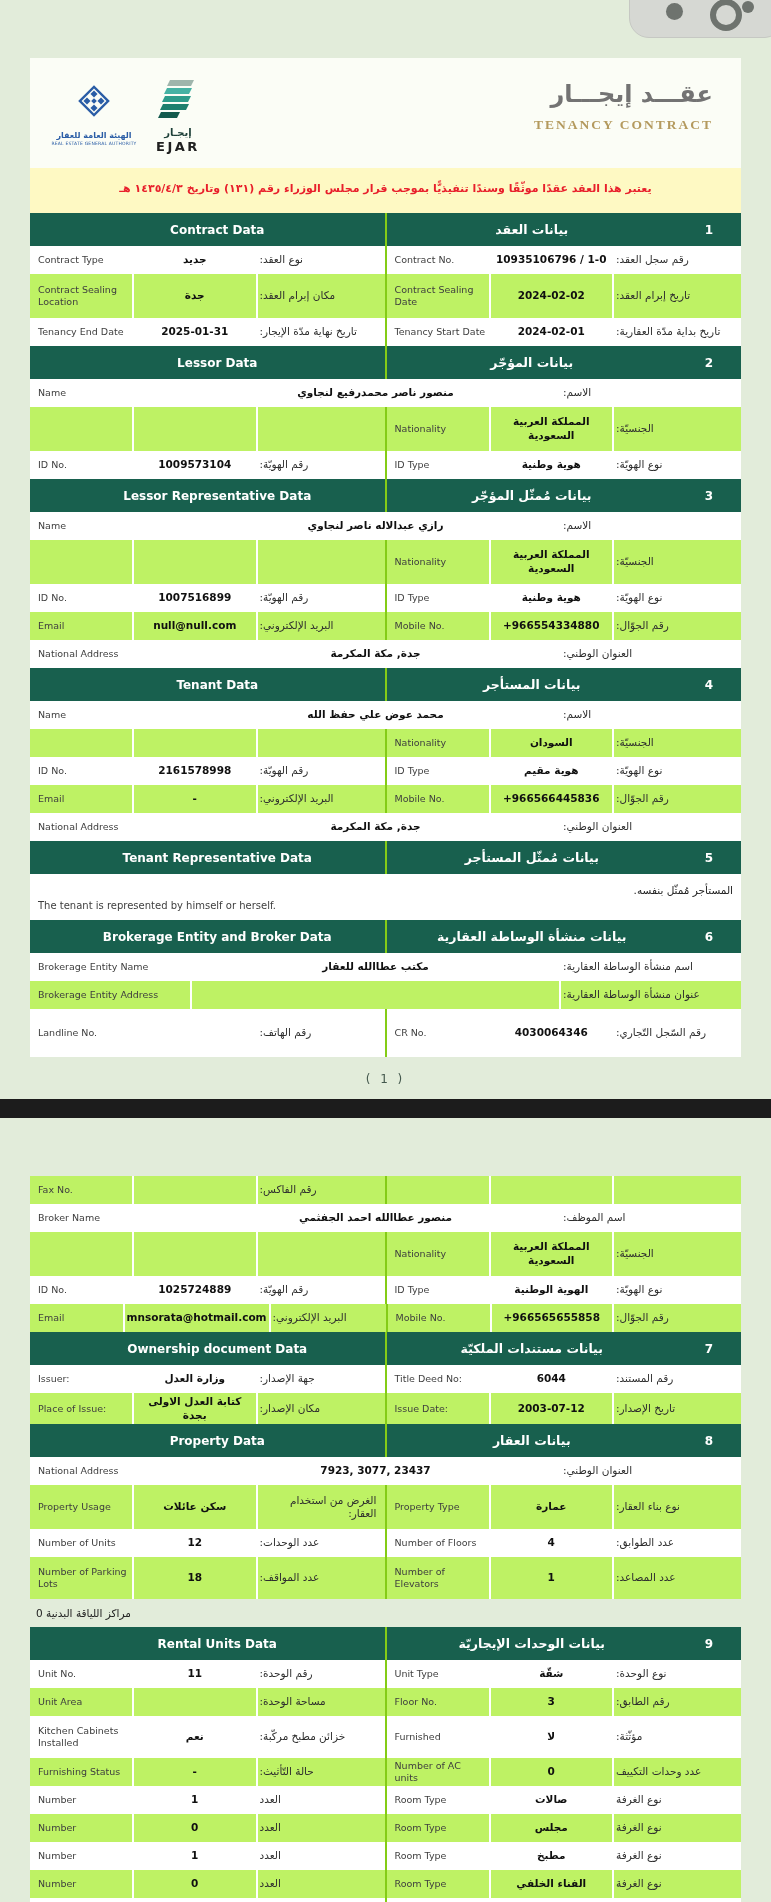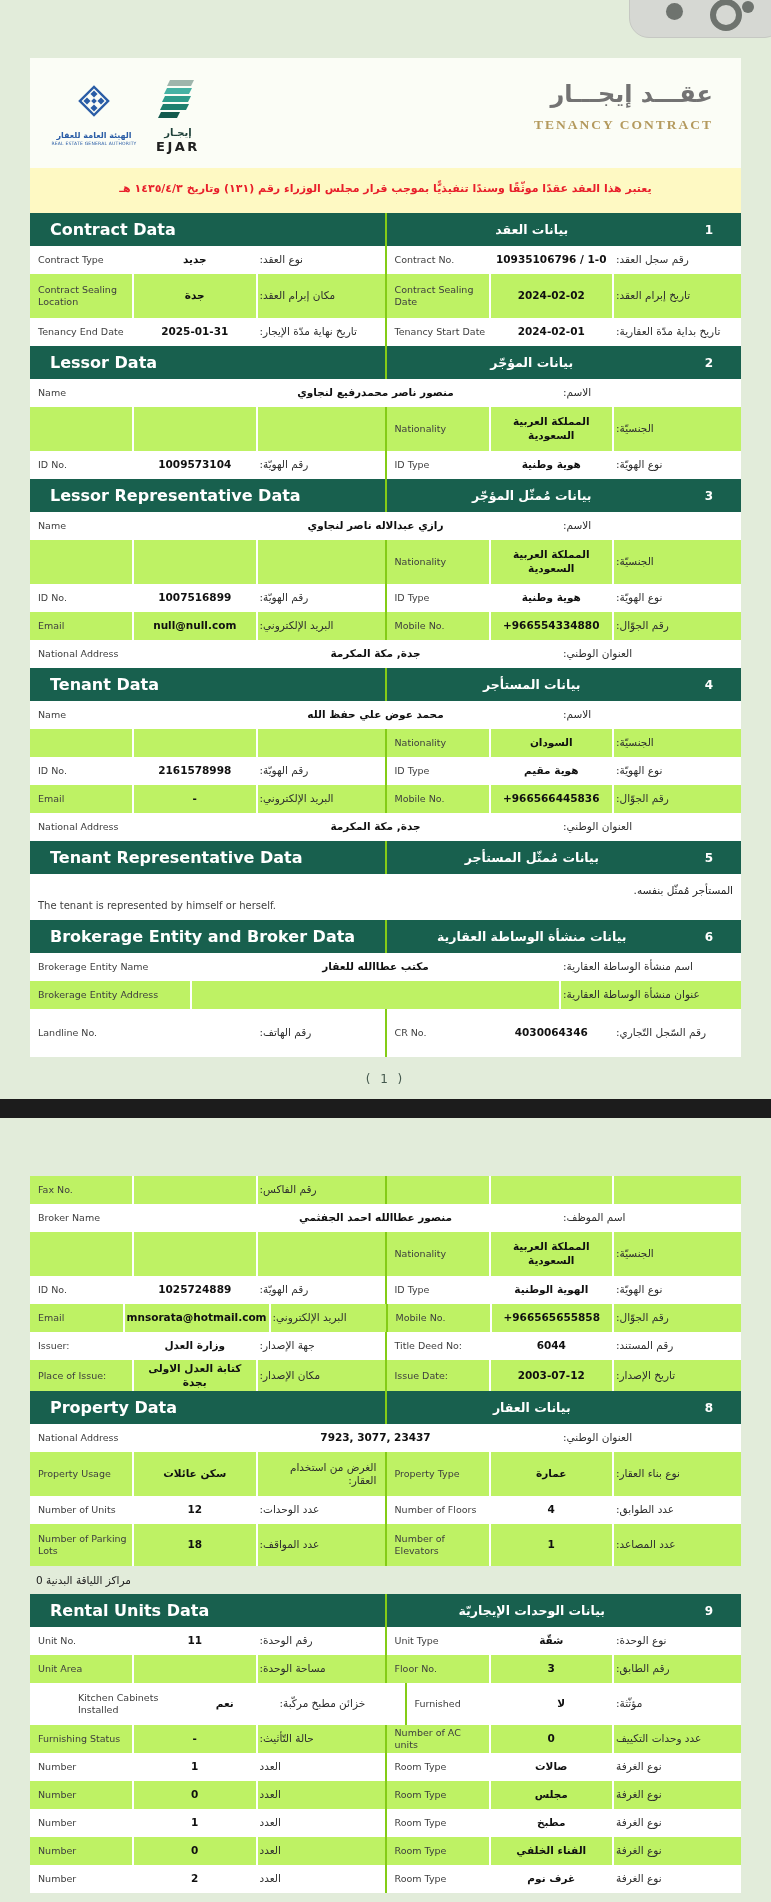--- a/index.html
+++ b/index.html
@@ -53,21 +53,21 @@
   .half + .half{border-left:2px solid #84cc16;}
   .c{display:flex;align-items:center;}
   .c.en{width:92px;font-size:9.5px;color:#3e3e3e;padding:2px 2px 2px 8px;text-align:left;line-height:1.25;}
   .c.val{flex:1;justify-content:center;text-align:center;font-weight:bold;font-size:10.5px;color:#101010;border-left:2px solid #fff;line-height:1.3;padding:2px 2px;}
   .c.ar{width:117px;justify-content:flex-end;text-align:right;font-size:10.5px;color:#2e2e2e;padding:2px 8px 2px 2px;border-left:2px solid #fff;direction:rtl;line-height:1.3;}
   .row.full .c.en{width:150px;}
   .row.full .c.ar{width:170px;}
 
   .row.sec{background:#18604e;min-height:33px;color:#fff;}
   .row.sec .half{align-items:center;}
-  .sec-en{flex:1;text-align:left;font-weight:bold;font-size:16px;padding-left:20px;}
+  .sec-en{flex:1;text-align:center;font-weight:bold;font-size:12px;padding-left:20px;}
   .sec-ar{flex:1;text-align:center;font-weight:bold;font-size:12.5px;direction:rtl;}
   .sec-num{width:64px;text-align:center;font-weight:bold;font-size:12px;}
 
   .row.note{background:#fff;flex-direction:column;justify-content:center;min-height:46px;padding:5px 8px;box-sizing:border-box;}
   .note-ar{align-self:flex-end;direction:rtl;font-size:10.5px;color:#222;}
   .note-en{align-self:flex-start;font-size:10px;color:#3e3e3e;margin-top:4px;}
 
   .row.fit{background:transparent;justify-content:flex-end;align-items:center;padding:0 6px;direction:rtl;font-size:10.5px;color:#222;}
 
   .page-num{text-align:center;font-size:12px;color:#44584d;letter-spacing:3px;margin:15px 0 12px 0;}
@@ -418,20 +418,29 @@
             <div class="c en" dir="ltr">Email</div>
             <div class="c val" dir="auto">mnsorata@hotmail.com</div>
             <div class="c ar" dir="rtl">البريد الإلكتروني:</div>
           </div>
           <div class="half">
             <div class="c en" dir="ltr">Mobile No.</div>
             <div class="c val" dir="auto">+966565655858</div>
             <div class="c ar" dir="rtl">رقم الجوّال:</div>
           </div>
         </div>
+        <div class="row sec">
+          <div class="half">
+            <span class="sec-en">Ownership document Data</span>
+          </div>
+          <div class="half">
+            <span class="sec-ar">بيانات مستندات الملكيّة</span>
+            <span class="sec-num">7</span>
+          </div>
+        </div>
         <div class="row pair w">
           <div class="half">
             <div class="c en" dir="ltr">Issuer:</div>
             <div class="c val" dir="auto">وزارة العدل</div>
             <div class="c ar" dir="rtl">جهة الإصدار:</div>
           </div>
           <div class="half">
             <div class="c en" dir="ltr">Title Deed No:</div>
             <div class="c val" dir="auto">6044</div>
             <div class="c ar" dir="rtl">رقم المستند:</div>
@@ -526,21 +535,21 @@
             <div class="c en" dir="ltr">Unit Area</div>
             <div class="c val" dir="auto"></div>
             <div class="c ar" dir="rtl">مساحة الوحدة:</div>
           </div>
           <div class="half">
             <div class="c en" dir="ltr">Floor No.</div>
             <div class="c val" dir="auto">3</div>
             <div class="c ar" dir="rtl">رقم الطابق:</div>
           </div>
         </div>
-        <div class="row pair w" style="min-height: 42px; padding-left: 40px;">
+        <div class="row pair w" style="min-height: 42px;">
           <div class="half">
             <div class="c en" dir="ltr">Kitchen Cabinets Installed</div>
             <div class="c val" dir="auto">نعم</div>
             <div class="c ar" dir="rtl">خزائن مطبخ مركّبة:</div>
           </div>
           <div class="half">
             <div class="c en" dir="ltr">Furnished</div>
             <div class="c val" dir="auto">لا</div>
             <div class="c ar" dir="rtl">مؤثّثة:</div>
           </div>

